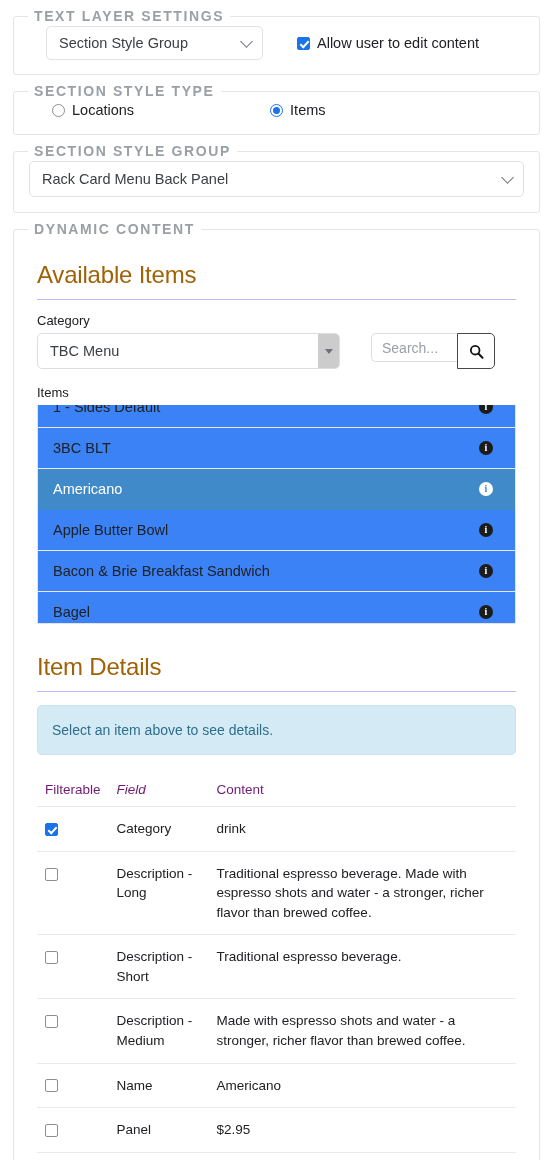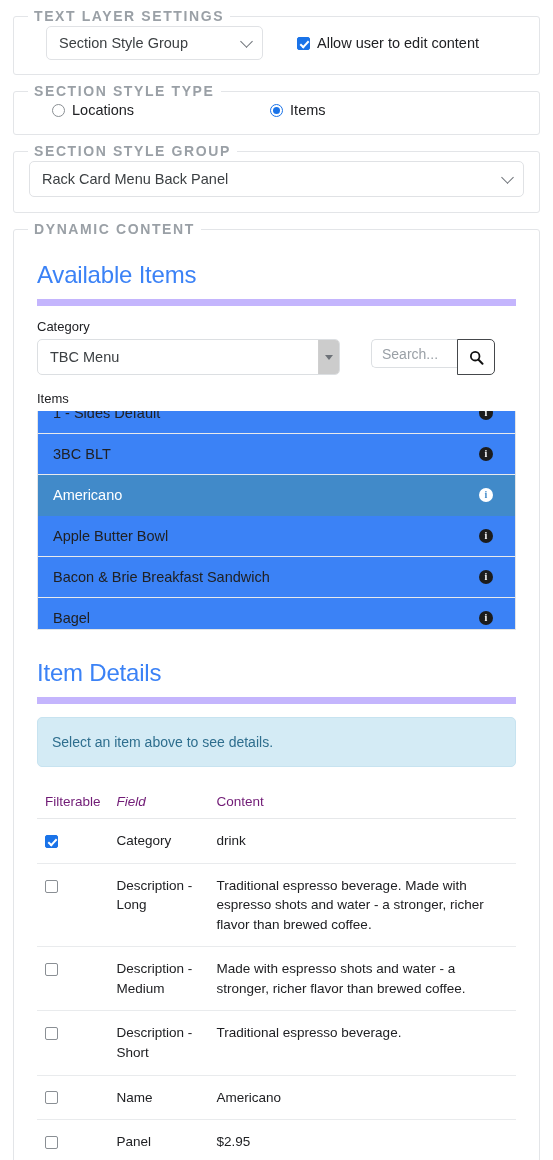--- a/index.html
+++ b/index.html
@@ -80,23 +80,23 @@
     content:""; position:absolute; left:2px; top:2px;
     width:7px; height:7px; border-radius:50%; background:#1a73e8;
   }
   .ck-label { font-size: 14.5px; color:#202124; margin-left:7px; }
 
   
   #dyn { }
   .dyn-inner { padding: 14px 23px 0 23px; }
 
   h2.sect {
-    font-size: 24px; font-weight: 400; color:#3b82f6;
+    font-size: 24px; font-weight: 400; color:#a16207;
     margin: 10px 0 0 0; padding: 0 0 10px 0;
-    border-bottom: 7px solid #c4b5fd;
+    border-bottom: 1px solid #c4b5fd;
     letter-spacing: -0.2px;
   }
   .small-label { font-size: 13px; color:#202124; margin: 13px 0 5px 0; }
 
   .cat-row { display:flex; align-items:center; }
   .cat-select-box {
     position:relative; width: 303px; height: 36px;
     border:1px solid #dcdfe2; border-radius:5px; background:#fff;
     display:flex; align-items:center; overflow:hidden;
   }
@@ -311,29 +311,29 @@
             <td class="c-chk">
               <input type="checkbox" class="chk" style="">
             </td>
             <td class="c-field">Description - Long</td>
             <td>Traditional espresso beverage. Made with espresso shots and water - a stronger, richer flavor than brewed coffee.</td>
           </tr>
           <tr>
             <td class="c-chk">
               <input type="checkbox" class="chk" style="">
             </td>
+            <td class="c-field">Description - Short</td>
+            <td>Traditional espresso beverage.</td>
+          </tr>
+          <tr>
+            <td class="c-chk">
+              <input type="checkbox" class="chk" style="">
+            </td>
             <td class="c-field">Description - Medium</td>
             <td>Made with espresso shots and water - a stronger, richer flavor than brewed coffee.</td>
-          </tr>
-          <tr>
-            <td class="c-chk">
-              <input type="checkbox" class="chk" style="">
-            </td>
-            <td class="c-field">Description - Short</td>
-            <td>Traditional espresso beverage.</td>
           </tr>
           <tr>
             <td class="c-chk">
               <input type="checkbox" class="chk" style="">
             </td>
             <td class="c-field">Name</td>
             <td>Americano</td>
           </tr>
           <tr>
             <td class="c-chk">

